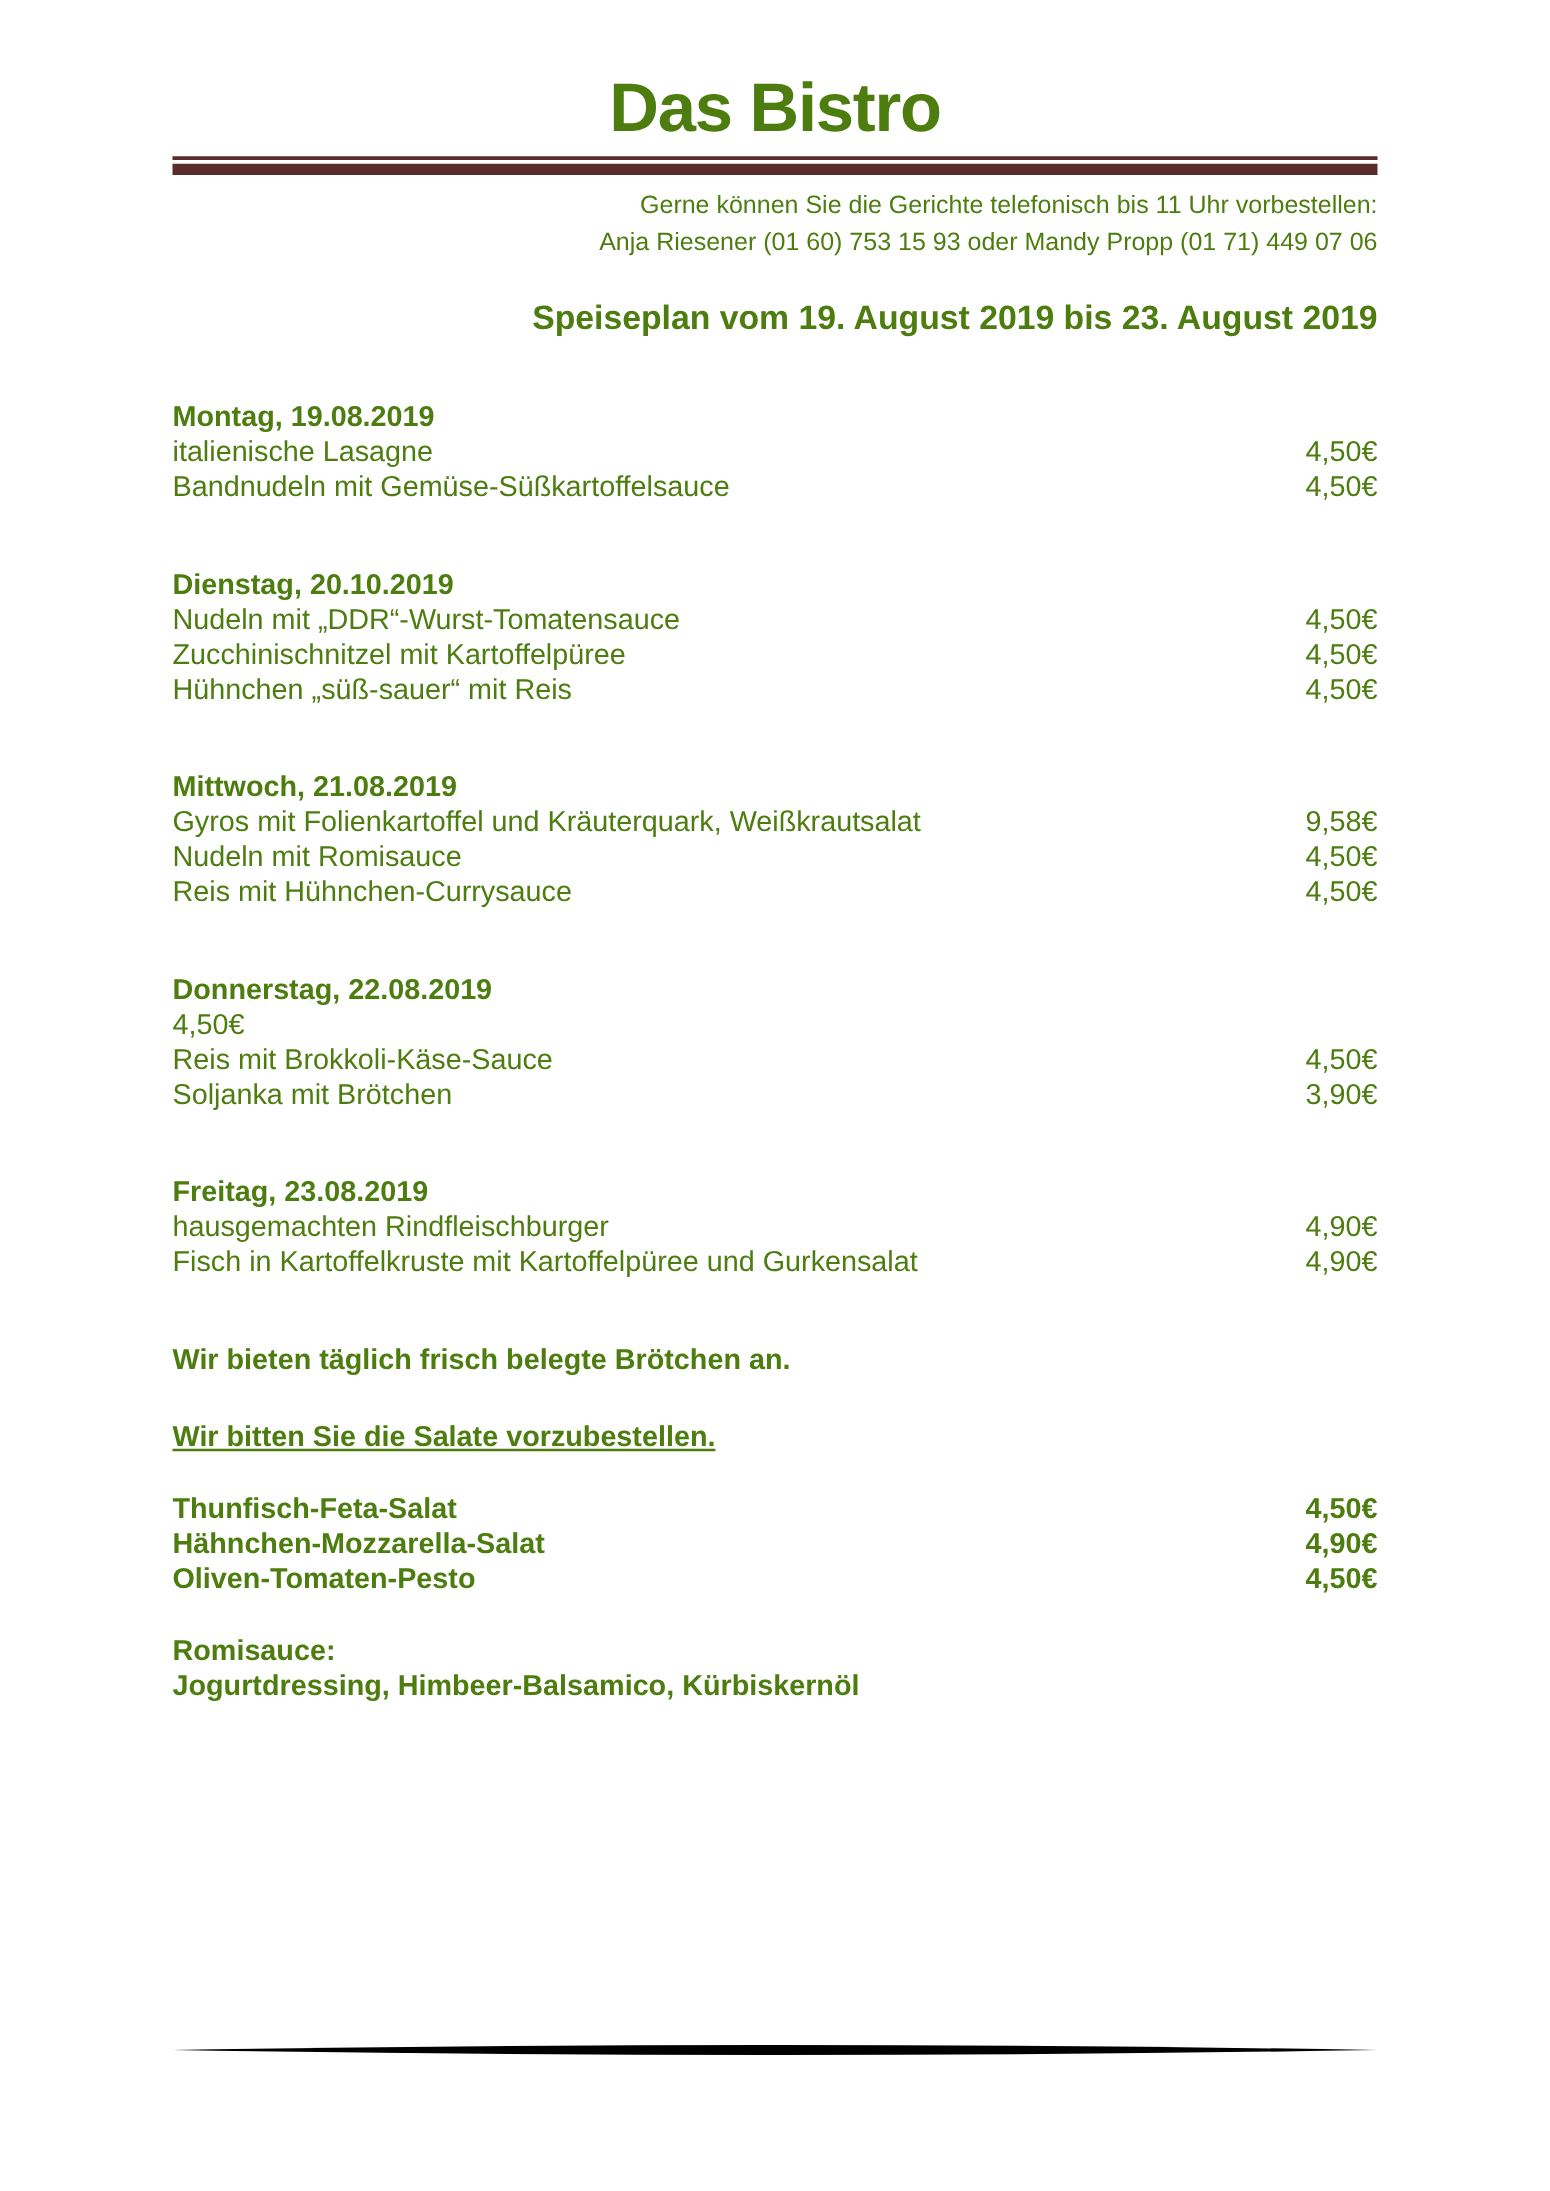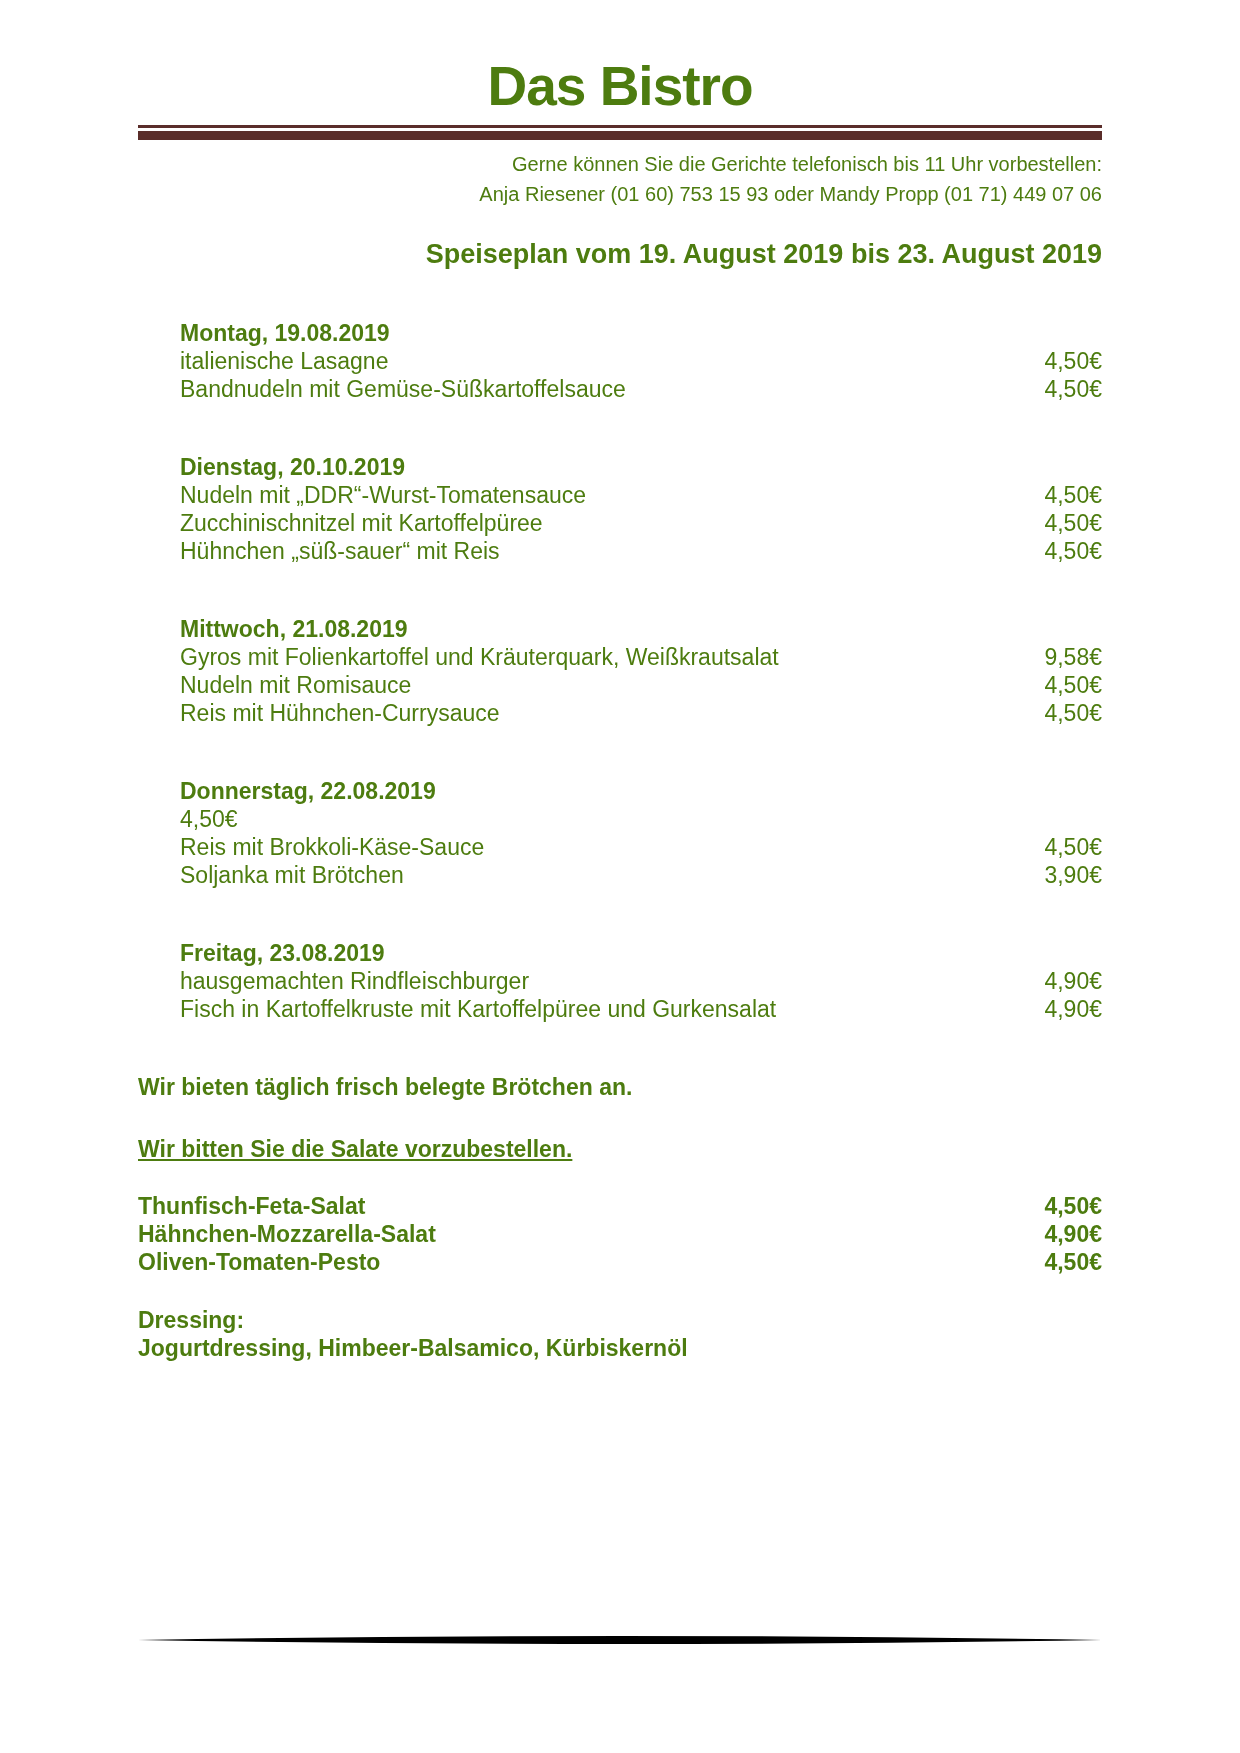--- a/index.html
+++ b/index.html
@@ -33,21 +33,21 @@
     line-height: 30px;
     text-align: right;
   }
   .plan-heading {
     text-align: right;
     font-size: 27px;
     font-weight: bold;
     margin-top: 30px;
     line-height: 30px;
   }
-  .menu { margin-top: 50px; margin-left: 42px; }
+  .menu { margin-top: 50px; }
   .day-section { margin-bottom: 50px; }
   .day-name {
     font-weight: bold;
     font-size: 23px;
     line-height: 28px;
   }
   .dish-row {
     display: flex;
     justify-content: space-between;
     align-items: baseline;
@@ -186,21 +186,21 @@
         <span class="dish-name">Hähnchen-Mozzarella-Salat</span>
         <span class="dish-price">4,90€</span>
       </div>
       <div class="dish-row">
         <span class="dish-name">Oliven-Tomaten-Pesto</span>
         <span class="dish-price">4,50€</span>
       </div>
     </div>
 
   <div class="dressing">
-    <div>Dressing:</div>
+    <div>Romisauce:</div>
     <div>Jogurtdressing, Himbeer-Balsamico, Kürbiskernöl</div>
   </div>
 
   <div class="bottom-divider">
     <svg viewBox="0 0 964 12" preserveAspectRatio="none">
       <path d="M0,6 Q482,-2 964,6 Q482,14 0,6 Z" fill="#000000"></path>
     </svg>
   </div>
 
 </div>

